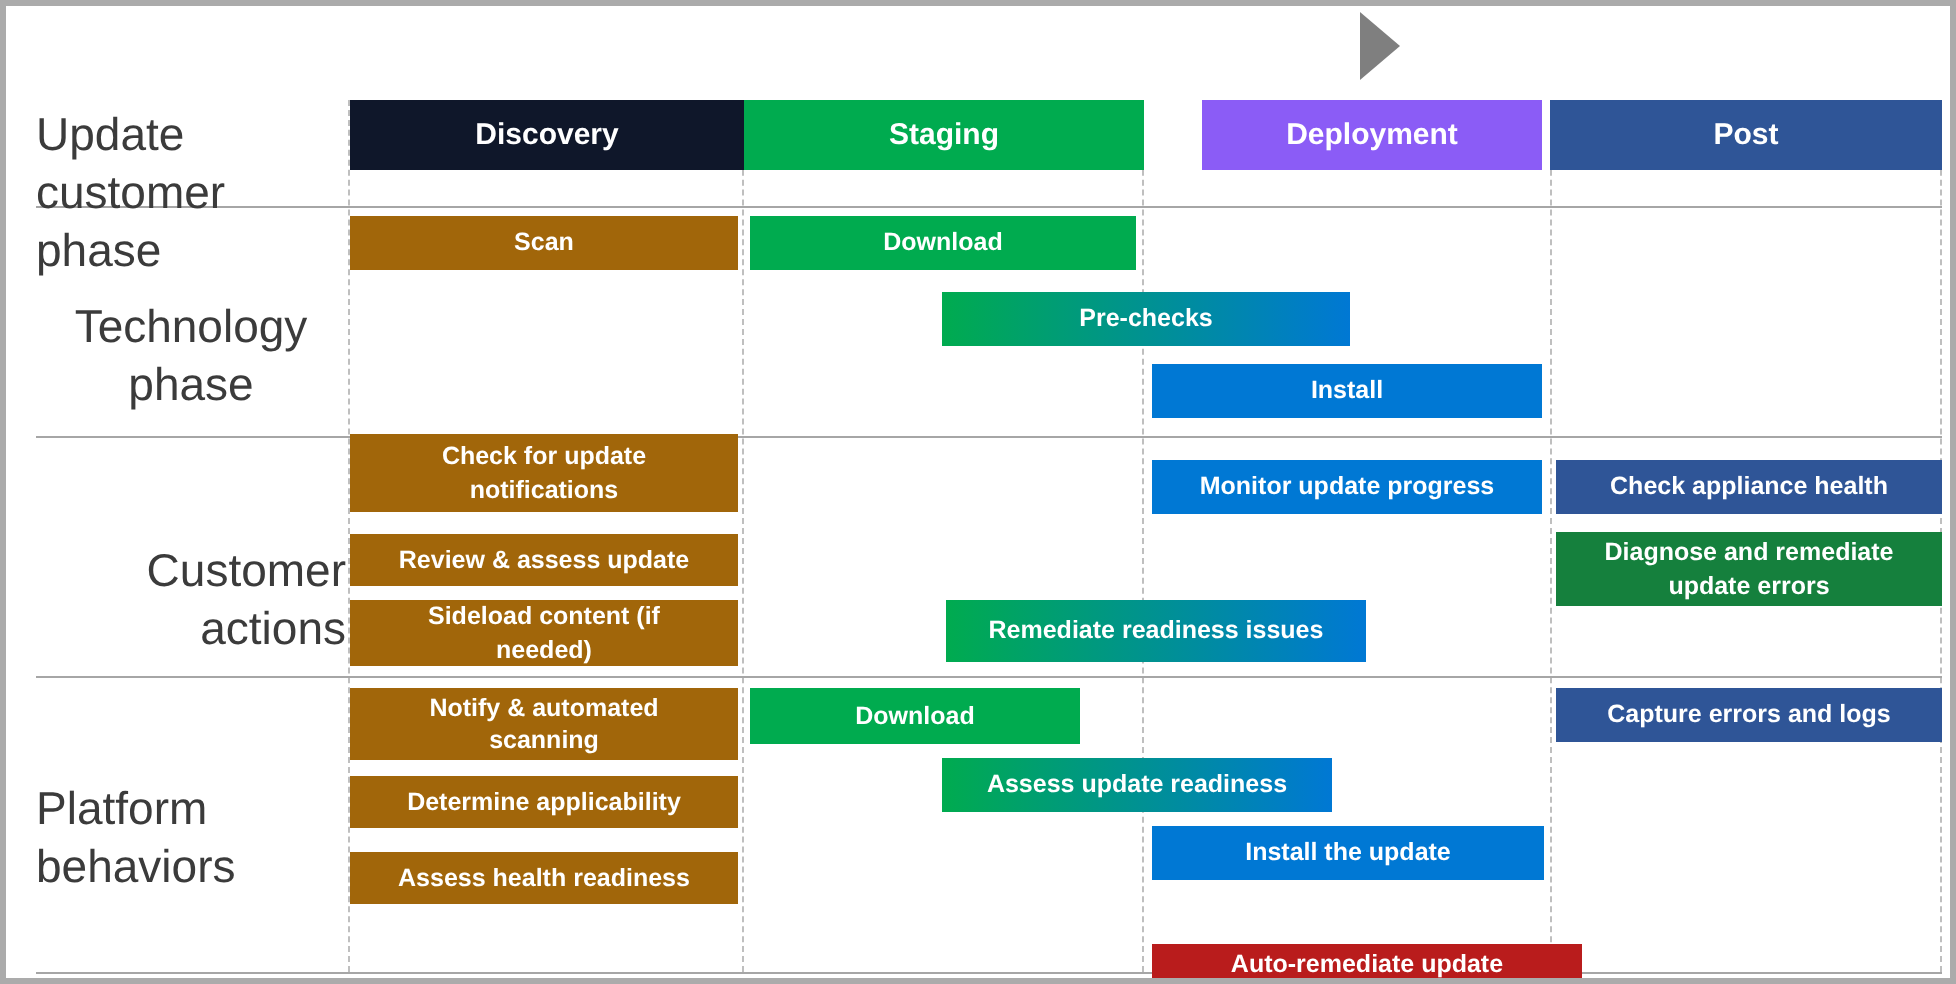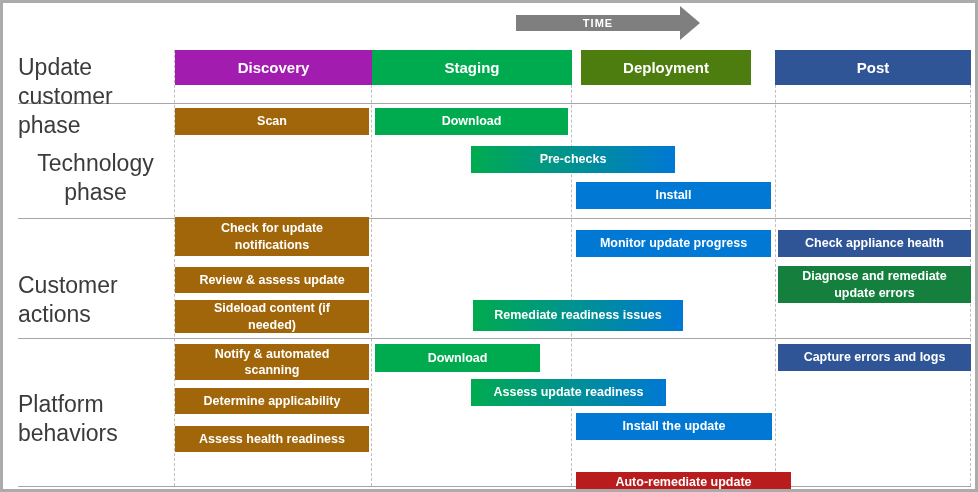--- a/index.html
+++ b/index.html
@@ -47,48 +47,45 @@
     position:absolute;z-index:2;box-sizing:border-box;padding:1px 4px;
     display:flex;align-items:center;justify-content:center;text-align:center;
     color:#ffffff;font-size:12.5px;font-weight:bold;line-height:1.3;
     white-space:pre-line;
   }
 </style>
 </head>
 <body>
 
 <div id="diagram">
-  <div class="arrow-body" id="arrow-body" style="background: rgb(127, 127, 127);">
-    <span class="arrow-label">TIME</span>
-  </div>
   <div class="arrow-head" id="arrow-head" style="border-left-color: rgb(127, 127, 127);"></div>
 
   <div id="separators-layer">
       <div class="h-sep" style="top: 100px;"></div>
       <div class="h-sep" style="top: 215px;"></div>
       <div class="h-sep" style="top: 335px;"></div>
       <div class="h-sep" style="top: 483px;"></div>
       <div class="v-sep" style="left: 171px;"></div>
       <div class="v-sep" style="left: 368px;"></div>
       <div class="v-sep" style="left: 568px;"></div>
       <div class="v-sep" style="left: 772px;"></div>
       <div class="v-sep" style="left: 967px;"></div>
     </div>
   <div id="headers-layer">
-      <div class="col-header" style="left: 172px; width: 197px; background: #a21caf;">Discovery</div>
+      <div class="col-header" style="left: 172px; width: 197px; background: #0f172a;">Discovery</div>
       <div class="col-header" style="left: 369px; width: 200px; background: rgb(0, 171, 79);">Staging</div>
-      <div class="col-header" style="left: 578px; width: 170px; background: #4d7c0f;">Deployment</div>
+      <div class="col-header" style="left: 598px; width: 170px; background: #8b5cf6;">Deployment</div>
       <div class="col-header" style="left: 772px; width: 196px; background: rgb(47, 85, 151);">Post</div>
     </div>
   <div id="row-labels-layer">
       <div class="row-label" style="top: 50px;">Update customer
 phase</div>
       <div class="row-label" style="top: 146px; text-align: center;">Technology
 phase</div>
-      <div class="row-label" style="top: 268px;">Customer
+      <div class="row-label" style="top: 268px; text-align: right;">Customer
 actions</div>
       <div class="row-label" style="top: 387px;">Platform
 behaviors</div>
     </div>
   <div id="bars-layer">
       <div class="bar" style="left: 172px; top: 105px; width: 194px; height: 27px; background: rgb(161, 102, 10);">Scan</div>
       <div class="bar" style="left: 372px; top: 105px; width: 193px; height: 27px; background: rgb(0, 171, 79);">Download</div>
       <div class="bar" style="left: 468px; top: 143px; width: 204px; height: 27px; background: linear-gradient(90deg, rgb(0, 171, 79), rgb(0, 120, 212));">Pre-checks</div>
       <div class="bar" style="left: 573px; top: 179px; width: 195px; height: 27px; background: rgb(0, 120, 212);">Install</div>
       <div class="bar" style="left: 172px; top: 214px; width: 194px; height: 39px; background: rgb(161, 102, 10);">Check for update

